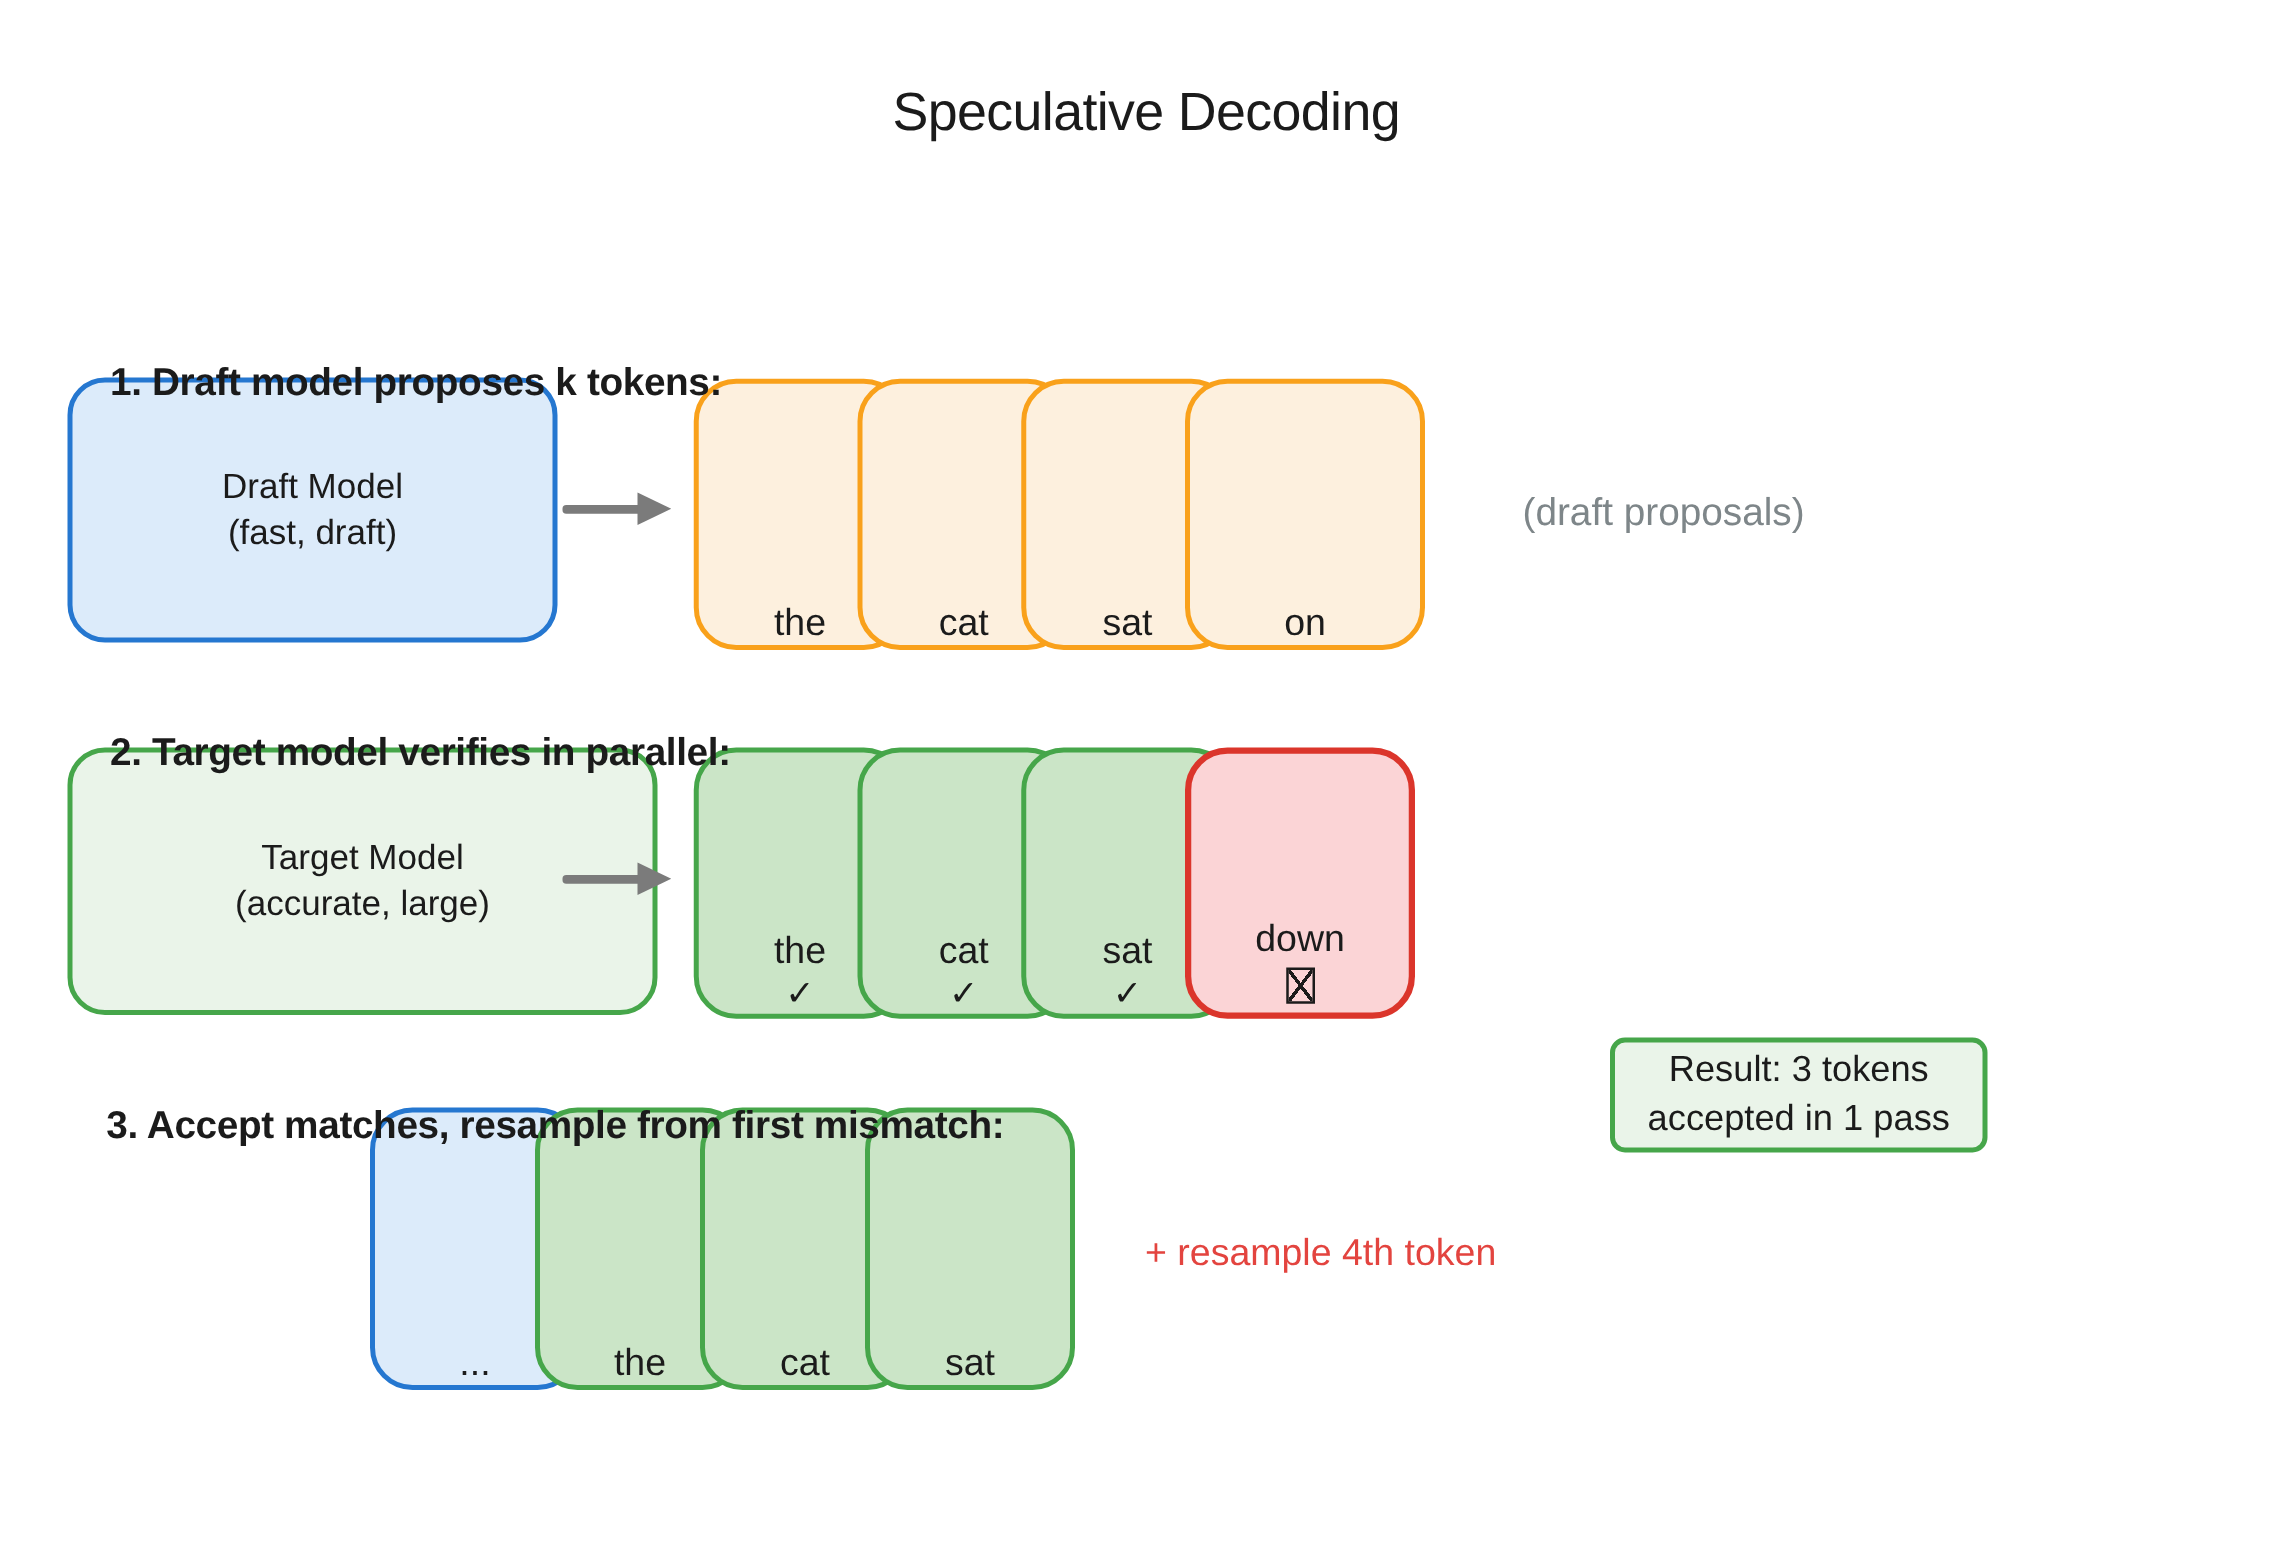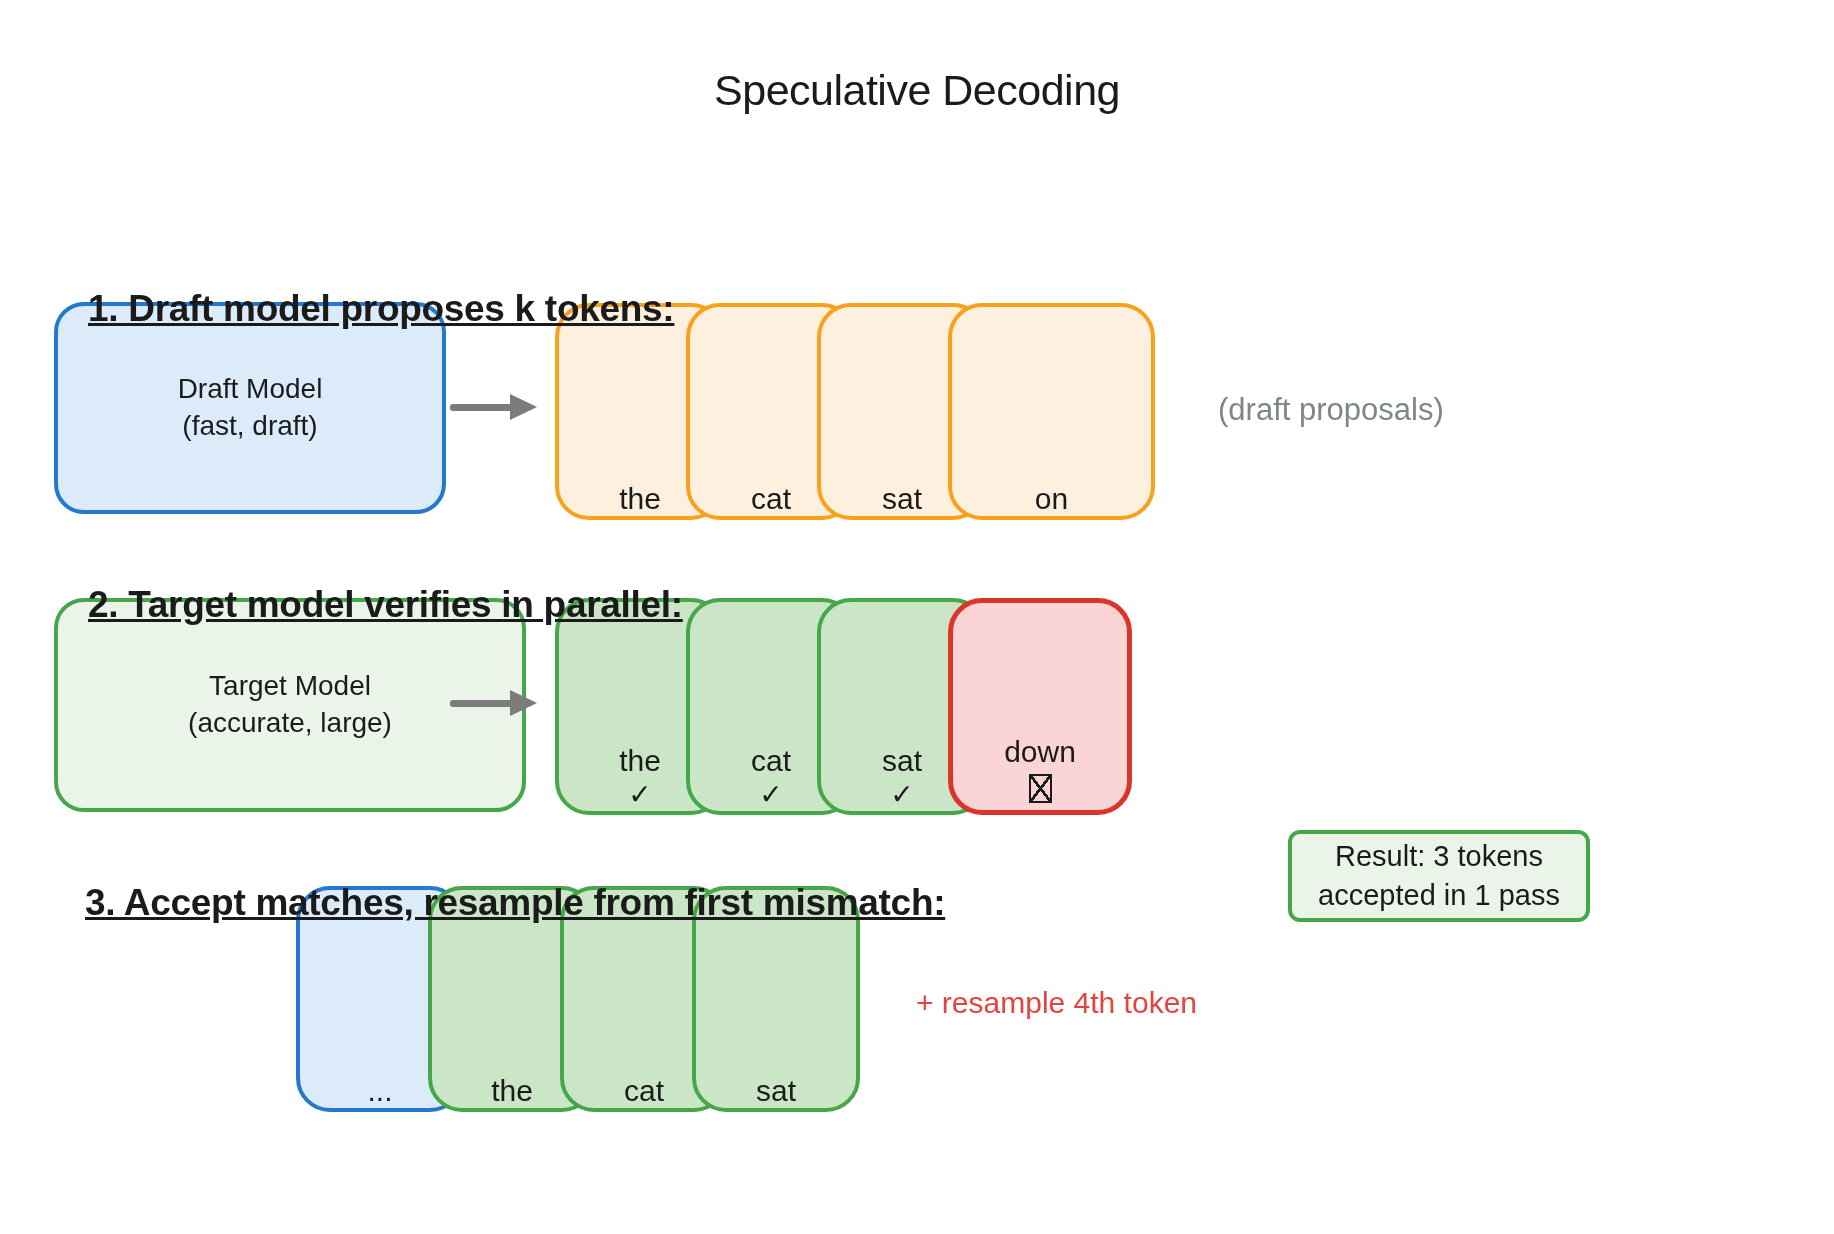--- a/index.html
+++ b/index.html
@@ -6,22 +6,22 @@
   .page {
     position:relative; width:1834px; height:1234px; background:#ffffff;
     font-family:"Liberation Sans","DejaVu Sans",sans-serif; color:var(--ink,#1b1b1b);
     overflow:hidden;
   }
   .title {
     position:absolute; top:66px; left:0; width:100%; text-align:center;
     font-size:43px; font-weight:normal; letter-spacing:-0.5px;
   }
   .step-heading {
-    position:absolute; font-size:37px; font-weight:bold; letter-spacing:-0.3px;
-    white-space:nowrap; z-index:10;text-decoration:underline;
+    position:absolute; font-size:31px; font-weight:bold; letter-spacing:-0.3px;
+    white-space:nowrap; z-index:10;
   }
   .model-box {
     position:absolute; box-sizing:border-box; border-radius:30px;
     display:flex; flex-direction:column; align-items:center; justify-content:center;
     text-align:center; font-size:28px; line-height:1.32;
   }
   .model-blue  { border:4px solid var(--blue-border); background:var(--blue-fill); }
   .model-green { border:4px solid var(--green-border); background:var(--green-fill-light); }
   .token {
     position:absolute; box-sizing:border-box; border-radius:34px;
@@ -81,21 +81,21 @@
 
   <div class="token orange" style="left:555px; top:303px; width:170px; height:217px;">
     <span>the</span>
   </div>
   <div class="token orange" style="left:686px; top:303px; width:170px; height:217px;">
     <span>cat</span>
   </div>
   <div class="token orange" style="left:817px; top:303px; width:170px; height:217px;">
     <span>sat</span>
   </div>
-  <div class="token orange" style="left:948px; top:303px; width:207px; height:217px;">
+  <div class="token orange" style="left:948px; top:303px; width:192px; height:217px;">
     <span>on</span>
   </div>
 
   <div class="annotation" style="left:1218px; top:392px;">(draft proposals)</div>
 
   <div class="step-heading" style="left:88px; top:584px;">2. Target model verifies in parallel:</div>
 
   <div class="model-box model-green" style="left:54px; top:598px; width:472px; height:214px;">
     <span class="block-line">Target Model</span>
     <span class="block-line">(accurate, large)</span>

